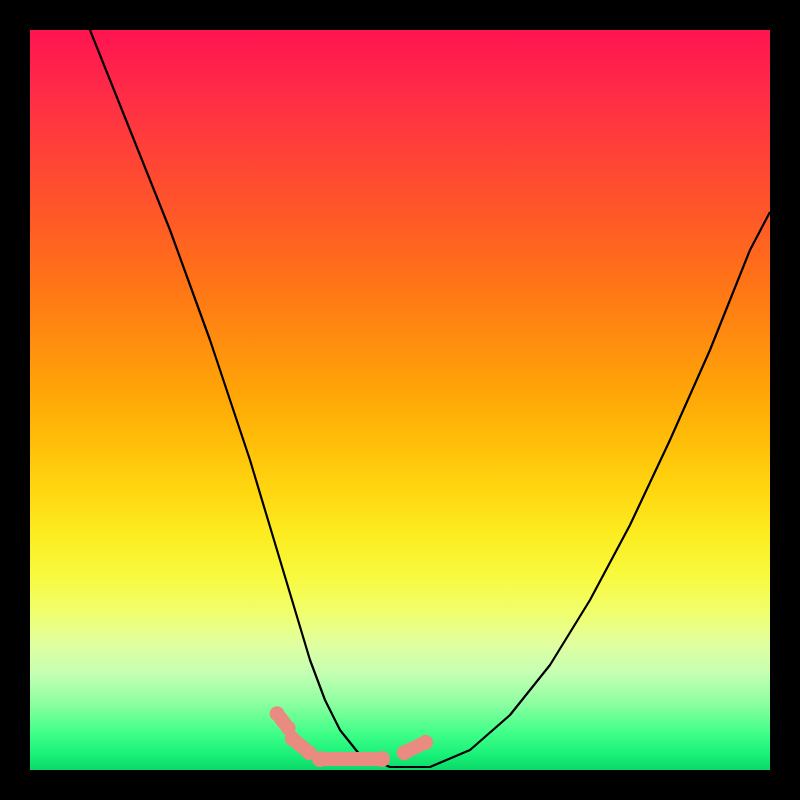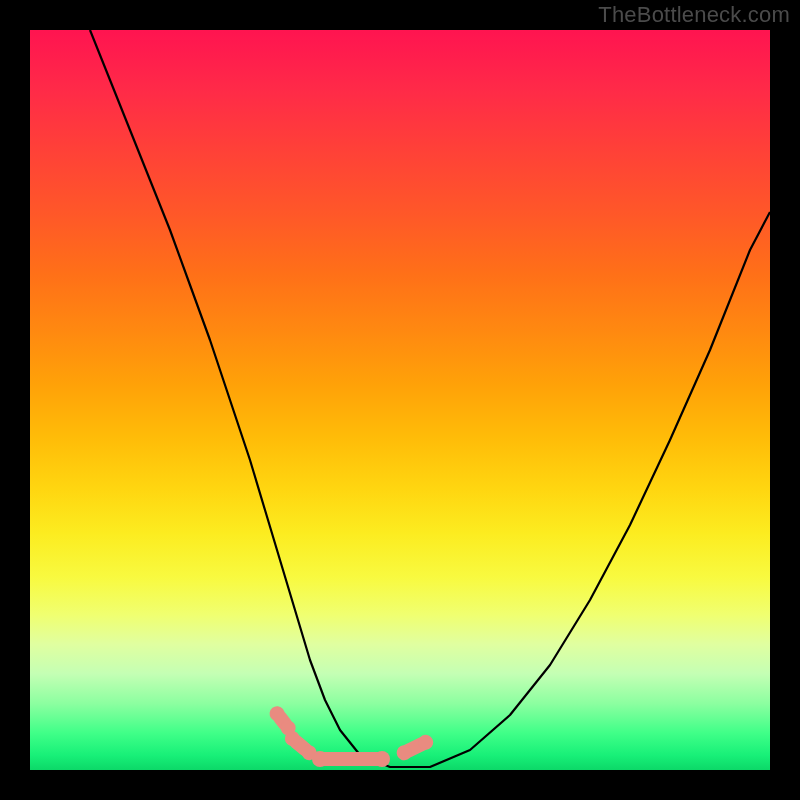--- a/index.html
+++ b/index.html
@@ -61,21 +61,20 @@
     left: 0;
     top: 0;
     width: 740px;
     height: 740px;
   }
 </style>
 </head>
 <body>
 
 <div class="frame">
-  <div class="watermark">TheBottleneck.com</div>
 
   <div class="plot-area">
     <svg class="curve" viewBox="0 0 740 740">
 
       <path d="M 60 0
                L 80 50
                L 100 100
                L 120 150
                L 140 200
                L 160 255

